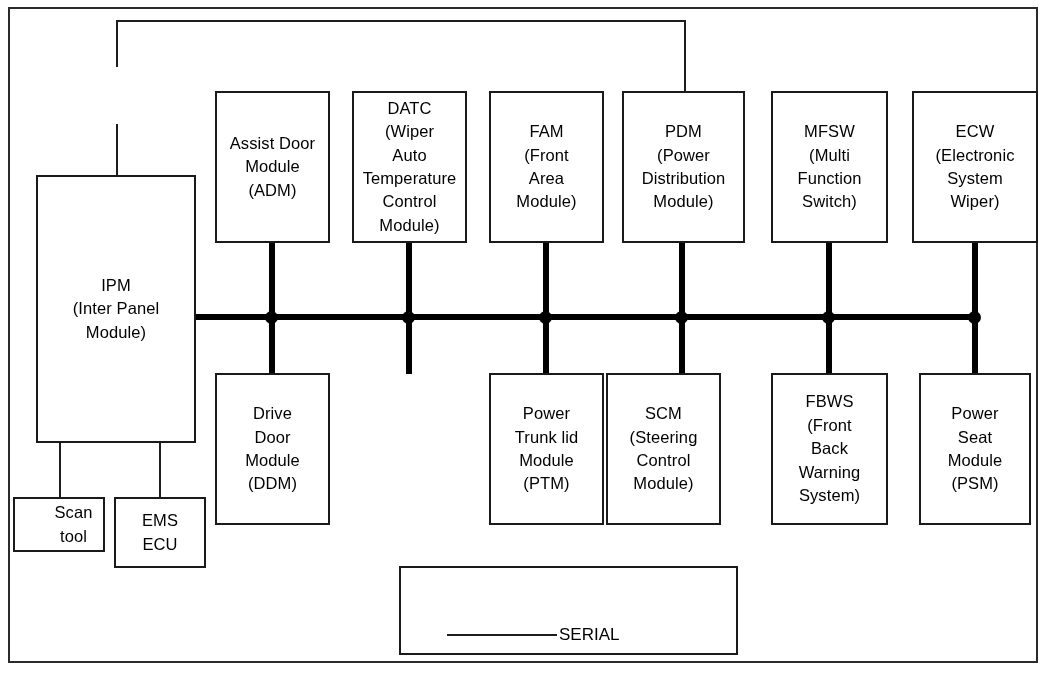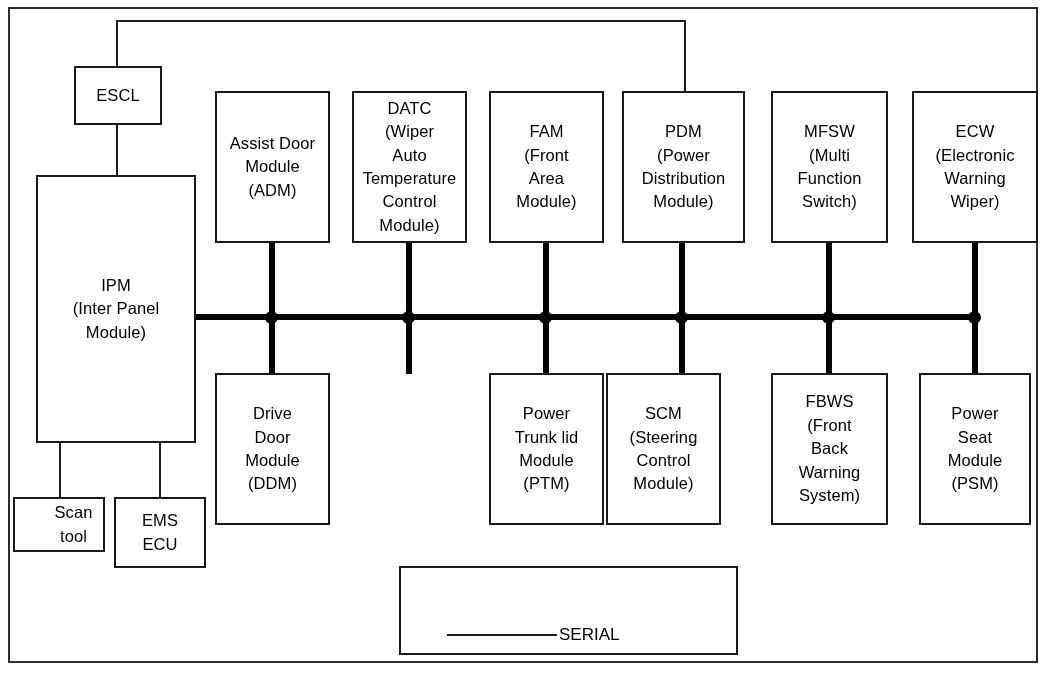--- a/index.html
+++ b/index.html
@@ -149,23 +149,20 @@
   <div class="can-v" style="left:826px; top:314px; height:60px;"></div>
   <div class="can-v" style="left:972px; top:314px; height:60px;"></div>
 
   <div class="node-dot" style="left:265px; top:311px;"></div>
   <div class="node-dot" style="left:402px; top:311px;"></div>
   <div class="node-dot" style="left:539px; top:311px;"></div>
   <div class="node-dot" style="left:675px; top:311px;"></div>
   <div class="node-dot" style="left:822px; top:311px;"></div>
   <div class="node-dot" style="left:968px; top:311px;"></div>
 
-  <div class="box" style="left:74px; top:66px; width:88px; height:59px;">
-    <span class="lbl">ESCL</span>
-  </div>
 
   <div class="box" style="left:36px; top:175px; width:160px; height:268px;">
     <span class="lbl">IPM
 (Inter Panel
 Module)</span>
   </div>
 
   <div class="box" style="left:13px; top:497px; width:92px; height:55px;padding-left:29px;">
     <span class="lbl">Scan
 tool</span>
@@ -208,21 +205,21 @@
   <div class="box" style="left:771px; top:91px; width:117px; height:152px;">
     <span class="lbl">MFSW
 (Multi
 Function
 Switch)</span>
   </div>
 
   <div class="box" style="left:912px; top:91px; width:126px; height:152px;">
     <span class="lbl">ECW
 (Electronic
-Warning
+System
 Wiper)</span>
   </div>
 
   <div class="box" style="left:215px; top:373px; width:115px; height:152px;">
     <span class="lbl">Drive
 Door
 Module
 (DDM)</span>
   </div>
 

